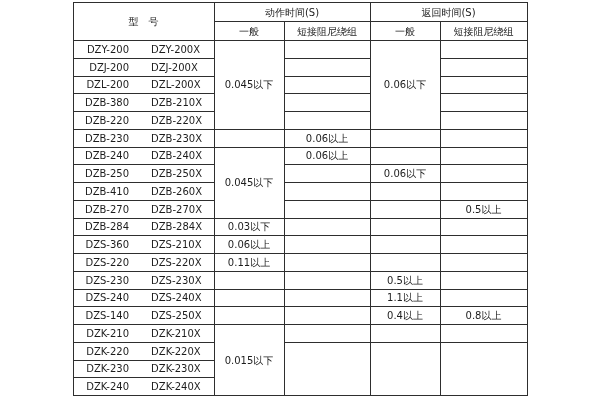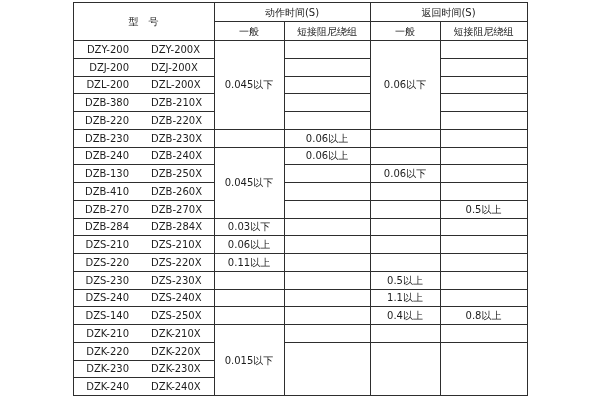--- a/index.html
+++ b/index.html
@@ -120,21 +120,21 @@
             <span>DZB-240X</span>
           </span></td>
     <td rowspan="4">0.045以下</td>
     <td>0.06以上</td>
     <td></td>
     <td></td>
   </tr>
 
   <tr class="r">
     <td class="model-cell"><span class="model-pair">
-            <span>DZB-130</span>
+            <span>DZB-250</span>
             <span>DZB-250X</span>
           </span></td>
     <td></td>
     <td>0.06以下</td>
     <td></td>
   </tr>
 
   <tr class="r">
     <td class="model-cell"><span class="model-pair">
             <span>DZB-410</span>
@@ -161,21 +161,21 @@
             <span>DZB-284X</span>
           </span></td>
     <td>0.03以下</td>
     <td></td>
     <td></td>
     <td></td>
   </tr>
 
   <tr class="r">
     <td class="model-cell"><span class="model-pair">
-            <span>DZS-210</span>
+            <span>DZS-360</span>
             <span>DZS-210X</span>
           </span></td>
     <td>0.06以上</td>
     <td></td>
     <td></td>
     <td></td>
   </tr>
 
   <tr class="r">
     <td class="model-cell"><span class="model-pair">

